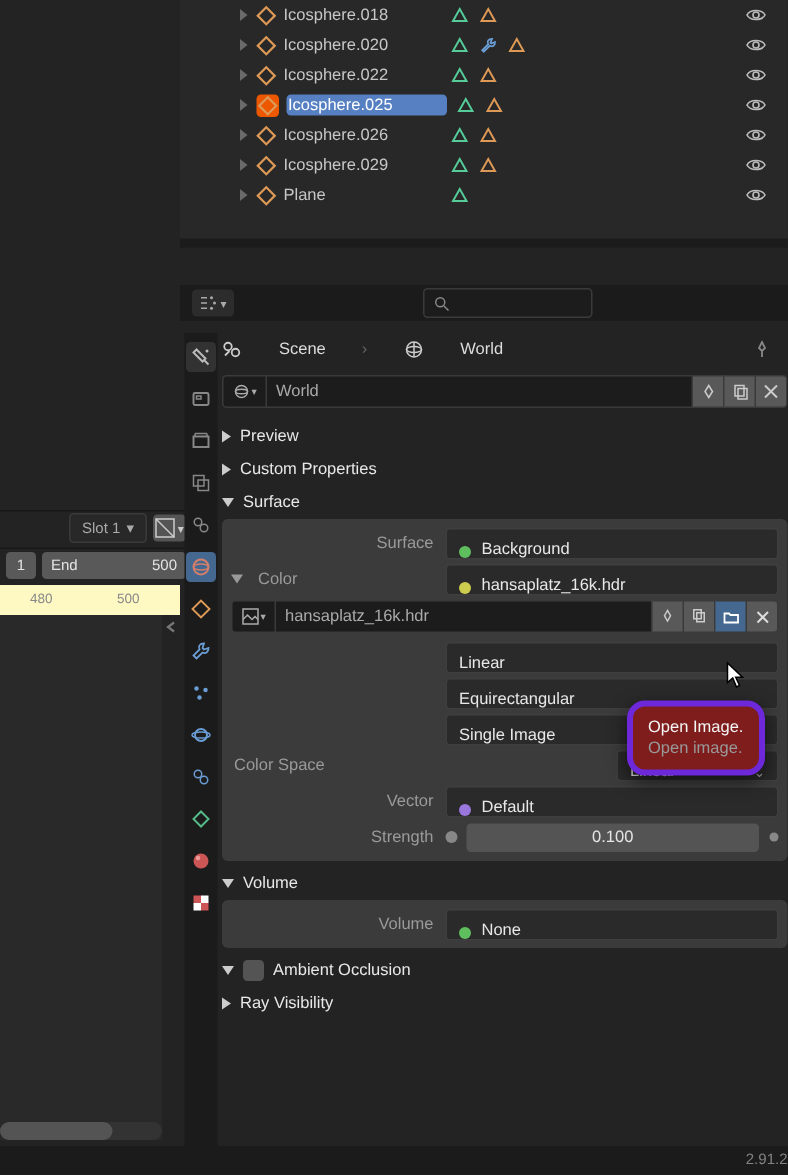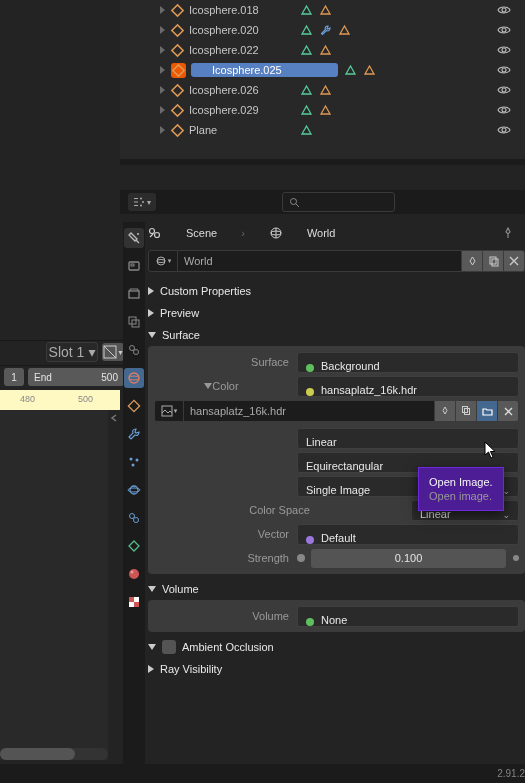--- a/index.html
+++ b/index.html
@@ -3,31 +3,31 @@
 <meta charset="utf-8">
 <style>
 html,body{margin:0;padding:0;width:525px;height:783px;background:#232323;font-family:sans-serif;font-size:11px;color:#c7c7c7;overflow:hidden}
 svg{display:block}
 
 
 .outliner{position:absolute;top:0;left:0;width:525px;height:160px;background:#282828}
 .out-left{position:absolute;top:0;left:0;width:120px;height:160px;background:#232323}
 .out-right{position:absolute;top:0;left:120px;width:405px;height:160px;background:#282828}
 .out-item{height:20px;display:flex;align-items:center;padding-left:40px;position:relative}
-.out-item.sel .label{background:#5680c2;border-radius:3px;padding:1px 21px;color:#fff}
+.out-item.sel .label{background:#5680c2;border-radius:3px;padding:1px 1px;color:#fff}
 .arrow-r{width:0;height:0;border-top:4px solid transparent;border-bottom:4px solid transparent;border-left:5px solid #6a6a6a;margin-right:6px}
 .mesh-ico{margin-right:5px}
 .mesh-ico svg{transform:rotate(45deg)}
 .label{color:#c7c7c7;flex:0 0 105px}
 .aft-icons{display:flex;gap:6px;margin-left:6px}
 .eye{position:absolute;right:14px}
 
 
 .slotbar{position:absolute;left:0;top:340px;width:120px;height:22px;background:#232323;border-top:1px solid #181818;display:flex;align-items:center;justify-content:flex-end;gap:4px;padding:0 4px}
-.slotbox{width:50px;height:18px;background:#282828;border:1px solid #3a3a3a;border-radius:3px;font-size:14px;display:flex;align-items:center;justify-content:center;color:#aaa}
+.slotbox{width:50px;height:18px;background:#282828;border:1px solid #3a3a3a;border-radius:3px;font-size:10px;display:flex;align-items:center;justify-content:center;color:#aaa}
 .rendersel{width:22px;height:18px;background:#545454;border-radius:3px;display:flex;align-items:center;justify-content:center}
 .timebar{position:absolute;left:0;top:365px;width:120px;height:22px;background:#232323;border-top:1px solid #181818;display:flex;align-items:center;gap:4px;padding:0 4px}
 .numfield{height:18px;background:#595959;border-radius:3px;font-size:10px;color:#e4e4e4;display:flex;align-items:center;justify-content:center}
 .ruler{position:absolute;left:0;top:390px;width:120px;height:20px;background:#fef9c3;color:#888;font-size:9px}
 .ruler span{position:absolute;top:4px}
 .tl-body{position:absolute;left:0;top:410px;width:108px;height:350px;background:#292929}
 .tl-scroll{position:absolute;left:0;top:748px;width:108px;height:12px;background:#333;border-radius:6px}
 .tl-thumb{position:absolute;left:0;top:0;width:75px;height:12px;background:#545454;border-radius:6px}
 
 
@@ -70,21 +70,21 @@
 
 .imgrow{display:flex;gap:0;height:22px}
 .imgrow .pre{width:28px;background:#1c1c1c;border:1px solid #3a3a3a;border-radius:3px 0 0 3px;display:flex;align-items:center;justify-content:center}
 .imgrow .name{flex:1;background:#1c1c1c;border:1px solid #3a3a3a;border-left:0;display:flex;align-items:center;padding-left:6px;color:#aaa}
 .imgrow .btn{width:20px;background:#595959;border:1px solid #3a3a3a;border-left:0;display:flex;align-items:center;justify-content:center}
 .imgrow .btn:last-child{border-radius:0 3px 3px 0}
 .imgrow .btn.danger{color:#ddd}
 .imgrow .btn.hl{background:#446890}
 
 
-.tooltip{position:absolute;background:#4c1d95;border:1px solid #6d28d9;border-radius:0;padding:8px 10px;color:#f5f5f5;box-shadow:0 4px 12px rgba(0,0,0,.6);font-size:11px}
+.tooltip{position:absolute;background:#7f1d1d;border:4px solid #6d28d9;border-radius:12px;padding:8px 10px;color:#f5f5f5;box-shadow:0 4px 12px rgba(0,0,0,.6);font-size:11px}
 .tooltip .sub{color:#999;margin-top:2px}
 
 
 .cursor{position:absolute;pointer-events:none}
 
 
 .status{position:absolute;left:0;bottom:0;width:525px;height:19px;background:#1b1b1b;display:flex;align-items:center;justify-content:flex-end;padding-right:12px;color:#838383;font-size:10px}
 
 
 .hdiv{position:absolute;left:120px;width:405px;height:6px;background:#1b1b1b}
@@ -479,41 +479,41 @@
       </div>
     <div style="width:20px;height:20px;background:#595959;border:1px solid #3a3a3a;border-left:0;border-radius:0 3px 3px 0;display:flex;align-items:center;justify-content:center">
         <svg width="10" height="10" viewBox="0 0 10 10">
           <path d="M1 1 L9 9 M9 1 L1 9" stroke="#ccc" stroke-width="1.3"></path>
         </svg>
       </div>
   </div>
 
   <div class="section-hdr">
       <span class="chev chev-r"></span>
-      <span>Custom Properties</span>
+      <span>Preview</span>
     </div>
   <div class="section-hdr">
       <span class="chev chev-r"></span>
-      <span>Preview</span>
+      <span>Custom Properties</span>
     </div>
   <div class="section-hdr">
       <span class="chev chev-d"></span>
       <span>Surface</span>
     </div>
 
   <div class="sub-bg" style="margin-bottom:4px">
     <div class="proprow">
       <div class="plabel">Surface</div>
       <div class="pfield dark">
           <span class="dot green"></span>
           <span>Background</span>
         </div>
     </div>
     <div class="proprow">
-      <div class="plabel" style="display:flex;justify-content:center;align-items:center;">
+      <div class="plabel" style="display:flex;justify-content:flex-start;align-items:center;gap:10px">
           <span class="chev-d" style="border-top-color:#999"></span>
           <span>Color</span>
         </div>
       <div class="pfield dark">
           <span class="dot yellow"></span>
           <span>hansaplatz_16k.hdr</span>
         </div>
     </div>
 
     <div class="imgrow" style="margin:2px 0 4px 0">
@@ -564,21 +564,21 @@
       </div>
     <div class="proprow">
         <div class="plabel"></div>
         <div class="pfield dark" style="justify-content:space-between">
           <span>Single Image</span>
           <span style="font-size:9px;color:#aaa">⌄</span>
         </div>
       </div>
 
     <div class="proprow">
-      <div class="plabel" style="text-align:center;padding-left:2px;width:auto;flex:1">Color Space</div>
+      <div class="plabel" style="text-align:left;padding-left:2px;width:auto;flex:1">Color Space</div>
       <div class="pfield dark" style="flex:0 0 90px;justify-content:space-between">
           <span>Linear</span>
           <span style="font-size:9px;color:#aaa">⌄</span>
         </div>
     </div>
 
     <div class="proprow">
       <div class="plabel">Vector</div>
       <div class="pfield dark">
           <span class="dot purple"></span>

